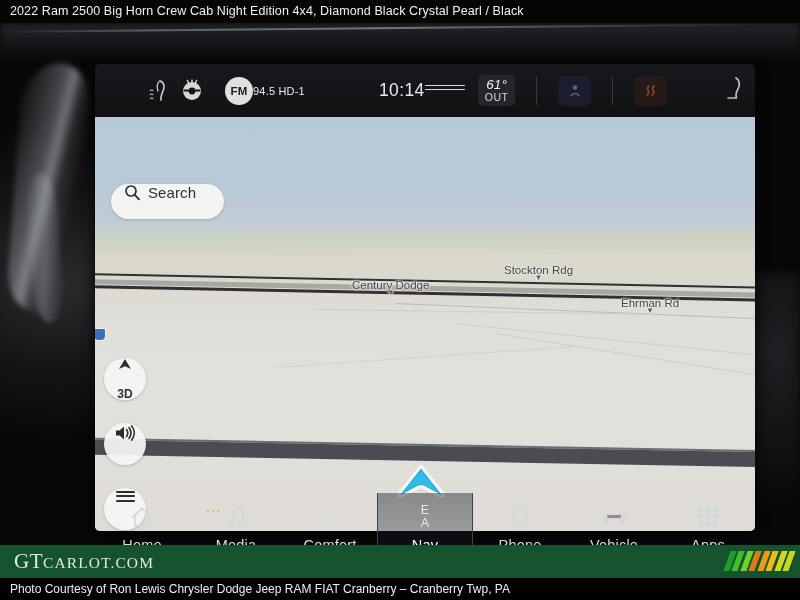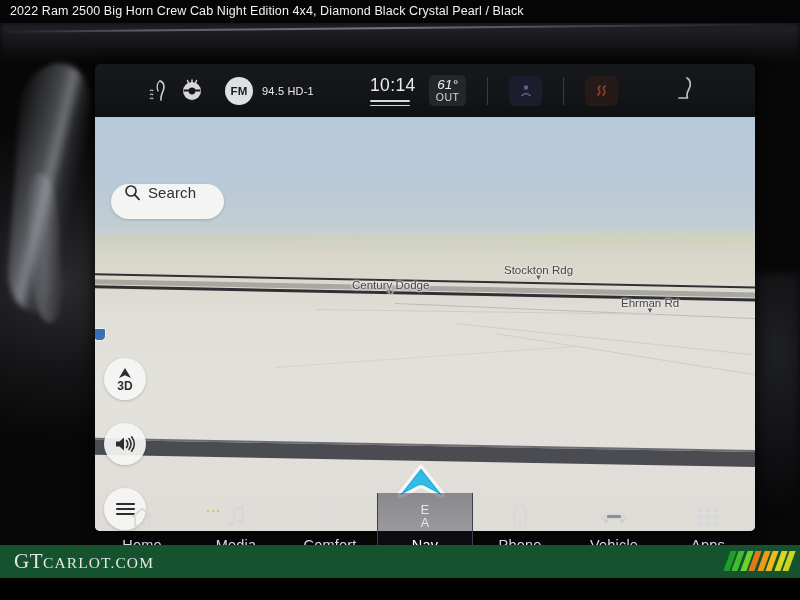--- a/index.html
+++ b/index.html
@@ -69,31 +69,31 @@
     position:absolute; left:0; top:0; width:660px; height:53px;
     background:linear-gradient(180deg,#17181b 0%, #141518 60%, #0f1012 100%);
     display:flex; align-items:center;
   }
   .sb-left{ display:flex; align-items:center; gap:11px; padding-left:52px; }
   .icon-seat-heat, .icon-wheel-heat{
     width:22px; height:26px; position:relative; opacity:.9;
   }
   .icon-seat-heat svg, .icon-wheel-heat svg{ display:block; }
 
-  .radio-chip{ display:flex; align-items:center; gap:9px; margin-left:12px;text-align:right; }
+  .radio-chip{ display:flex; align-items:center; margin-left:12px;text-align:right; }
   .fm-badge{
     width:28px; height:28px; border-radius:50%;
     background:#dfe0e2; color:#1b1c1e;
     font-size:11.5px; font-weight:bold; letter-spacing:.3px;
     display:flex; align-items:center; justify-content:center;
   }
   .freq{ color:#e9eaec; font-size:11px; letter-spacing:.2px; white-space:nowrap; }
 
   .sb-mid{ margin-left:56px; display:flex; align-items:center; gap:13px; }
-  .clock-wrap{ display:flex; flex-direction:column; align-items:flex-start; }
+  .clock-wrap{ display:flex; flex-direction:row; align-items:flex-start;margin-left:18px; }
   .clock{ color:#e9eaec; font-size:17.5px; letter-spacing:.4px; }
   .clock-lines{ width:40px; margin-top:2px; }
   .clock-lines div{ height:1.6px; background:#d8d9db; margin-top:2.5px; border-radius:1px; }
 
   .temp-box{
     background:#24262a; border-radius:5px; padding:3px 7px 3px 7px;
     display:flex; flex-direction:column; align-items:center; line-height:1.05;
   }
   .temp-val{ color:#eceded; font-size:13.5px;font-style:italic; }
   .temp-lab{ color:#d7d8da; font-size:10.5px; letter-spacing:.5px;text-align:center; }
@@ -166,21 +166,21 @@
     background:#f4f4f2; border-radius:18px;
     display:flex; align-items:flex-start; gap:7px; padding-left:13px;
     box-shadow:0 1px 3px rgba(0,0,0,.18);
   }
   .search-pill .label{ color:#2f3033; font-size:15px; letter-spacing:.1px; }
 
   
   .mapbtn{
     position:absolute; width:42px; height:42px; border-radius:50%;
     background:rgba(245,245,243,.93);
-    display:flex; flex-direction:column; align-items:center; justify-content:center;
+    display:flex; flex-direction:column; align-items:center; justify-content:space-between;
     box-shadow:0 1px 3px rgba(0,0,0,.2);
   }
   .mapbtn-3d{ left:9px; top:241px; }
   .mapbtn-3d .txt{ font-size:12px; font-weight:bold; color:#2c2d30; line-height:11px; margin-top:1px; }
   .mapbtn-vol{ left:9px; top:306px; }
   .mapbtn-menu{ left:9px; top:371px; }
   .burger div{ width:19px; height:2.1px; background:#2c2d30; margin:2.6px 0; border-radius:1px; }
 
   
   .car-marker{
@@ -475,14 +475,15 @@
         <i style="background: rgb(63, 191, 46);"></i>
         <i style="background: rgb(111, 209, 42);"></i>
         <i style="background: rgb(224, 122, 20);"></i>
         <i style="background: rgb(239, 154, 22);"></i>
         <i style="background: rgb(240, 184, 28);"></i>
         <i style="background: rgb(216, 213, 32);"></i>
         <i style="background: rgb(201, 213, 31);"></i>
       </div>
   </div>
 
+  <div class="footer">Photo Courtesy of Ron Lewis Chrysler Dodge Jeep RAM FIAT Cranberry – Cranberry Twp, PA</div>
 
 </div>
 
 </body></html>

